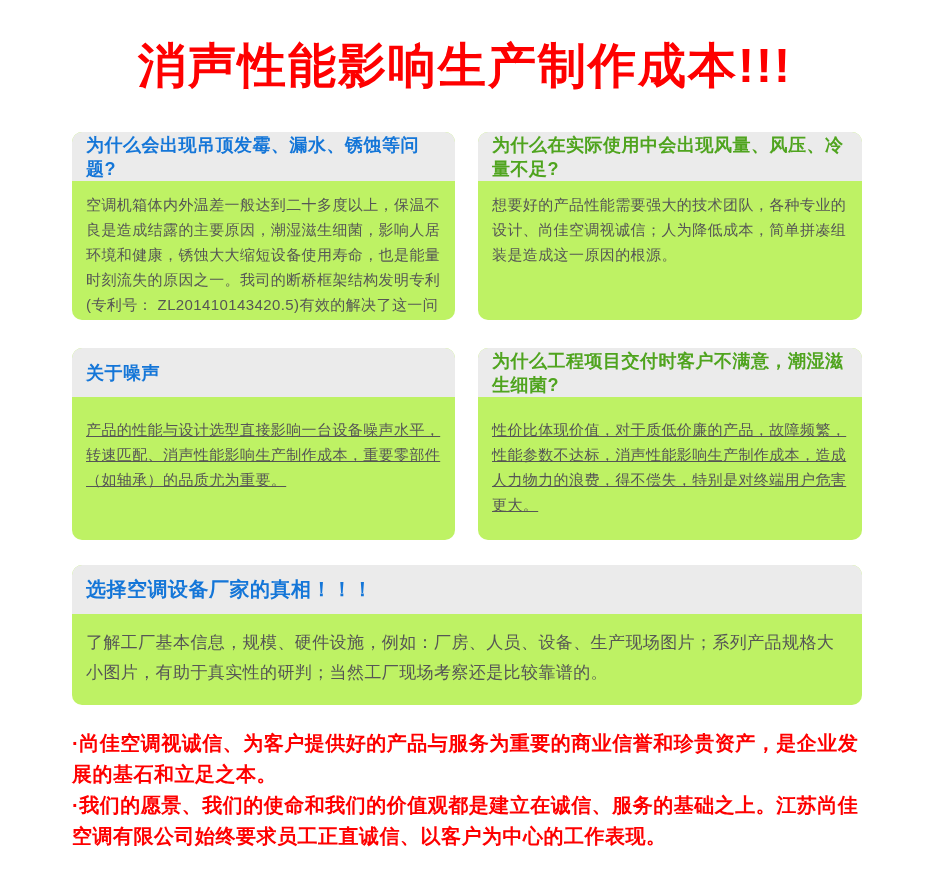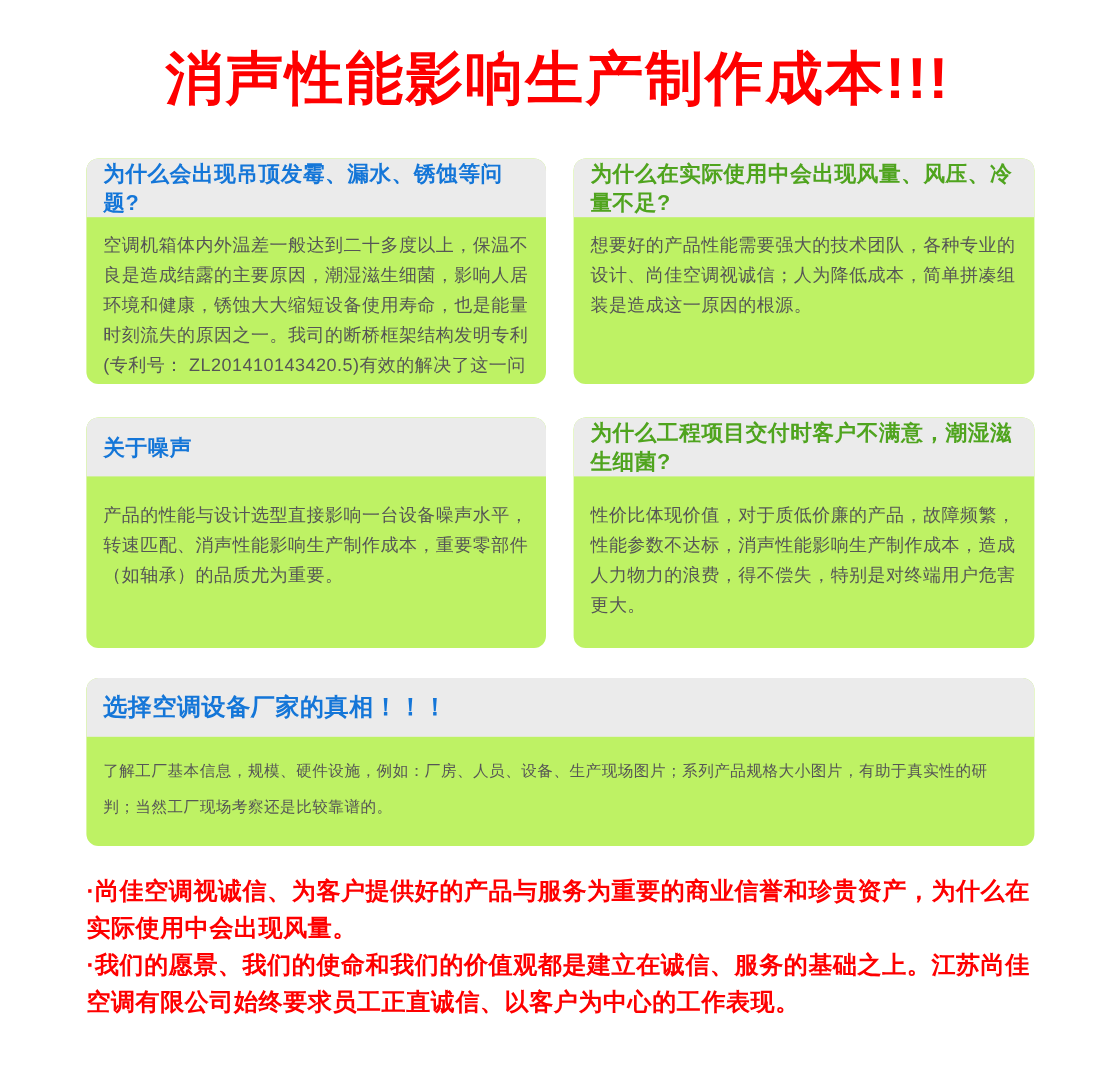--- a/index.html
+++ b/index.html
@@ -47,25 +47,25 @@
     padding: 11px 14px 10px 14px;
     font-size: 15px;
     line-height: 25px;
     color: #565656;
     letter-spacing: 0.4px;
   }
   .card-1 { left: 72px;  top: 132px; width: 383px; height: 188px; }
   .card-2 { left: 478px; top: 132px; width: 384px; height: 188px; }
   .card-3 { left: 72px;  top: 348px; width: 383px; height: 192px; }
   .card-4 { left: 478px; top: 348px; width: 384px; height: 192px; }
-  .card-3 .card-body, .card-4 .card-body { padding-top: 20px; }
+  .card-3 .card-body, .card-4 .card-body { padding-top: 20px; text-decoration: underline; }
   .card-wide { left: 72px; top: 565px; width: 790px; height: 140px; }
   .card-wide .card-header { font-size: 20px; }
   .card-wide .card-body {
-    font-size: 13px;
+    font-size: 17px;
     line-height: 30px;
     padding-top: 14px;
   }
   .footnotes {
     position: absolute;
     left: 72px;
     top: 728px;
     width: 792px;
   }
   .footnotes p {
@@ -112,17 +112,17 @@
   </div>
 
   <div class="card card-wide">
     <div class="card-header">
       <span style="color: rgb(20, 118, 216);">选择空调设备厂家的真相！！！</span>
     </div>
     <div class="card-body">了解工厂基本信息，规模、硬件设施，例如：厂房、人员、设备、生产现场图片；系列产品规格大小图片，有助于真实性的研判；当然工厂现场考察还是比较靠谱的。</div>
   </div>
 
   <div class="footnotes">
-    <p style="color: rgb(254, 0, 0);"> ·尚佳空调视诚信、为客户提供好的产品与服务为重要的商业信誉和珍贵资产，为什么在实际使用中会出现风量。</p>
+    <p style="color: rgb(254, 0, 0);"> ·尚佳空调视诚信、为客户提供好的产品与服务为重要的商业信誉和珍贵资产，是企业发展的基石和立足之本。</p>
     <p style="color: rgb(254, 0, 0);"> ·我们的愿景、我们的使命和我们的价值观都是建立在诚信、服务的基础之上。江苏尚佳空调有限公司始终要求员工正直诚信、以客户为中心的工作表现。</p>
   </div>
 
 </div>
 
 </body></html>

